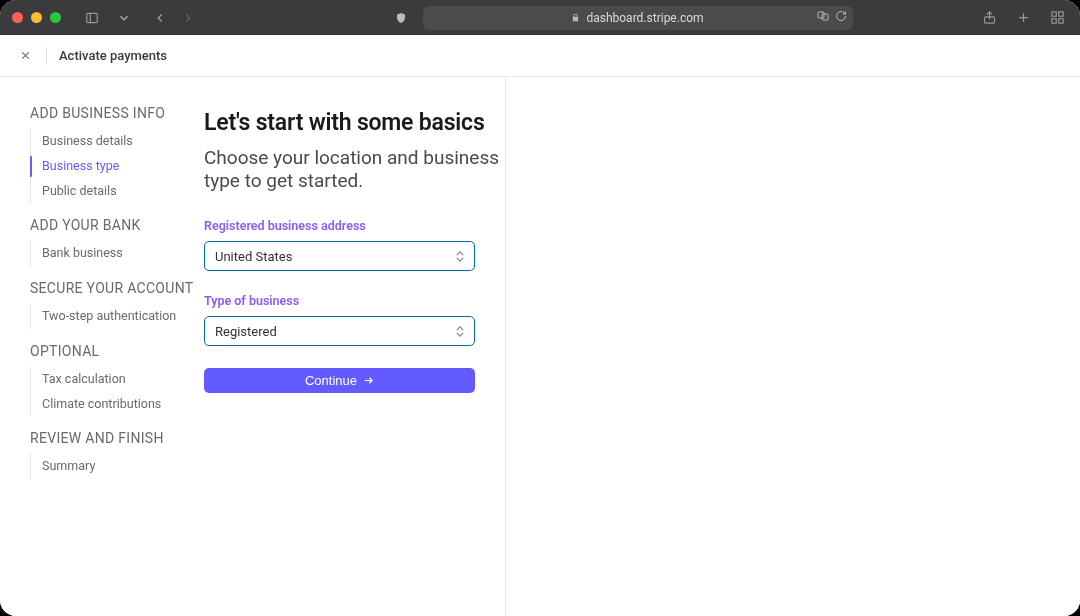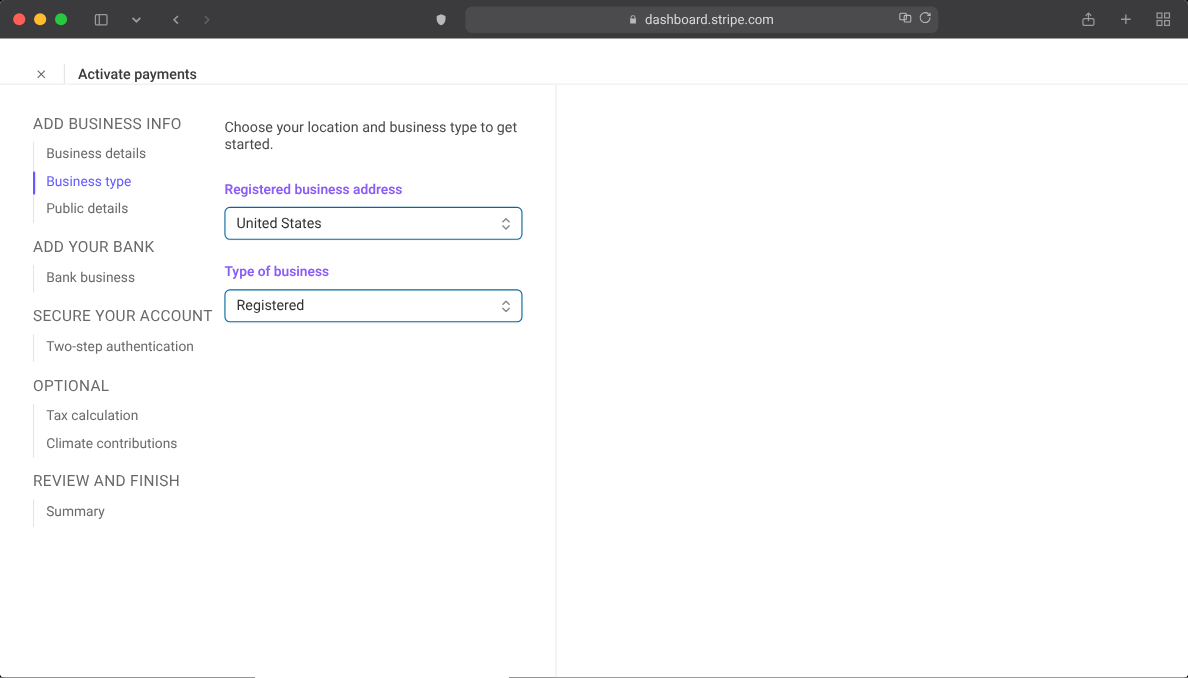--- a/index.html
+++ b/index.html
@@ -9,21 +9,21 @@
       width: 1080px;
       height: 616px;
       overflow: hidden;
       font-size: 13px;
       color: #1a1a1a;
     }
     .window {
       width: 1080px;
       height: 616px;
       background: #fff;
-      border-radius: 4px;
+      border-radius: 16px;
       overflow: hidden;
       display: flex;
       flex-direction: column;
     }
     
     .chrome {
       height: 35px;
       background: #3b3a3d;
       display: flex;
       align-items: center;
@@ -89,22 +89,22 @@
       align-items: center;
       margin-left: auto;
       color: #9a999c;
     }
     .chrome-right svg { width: 15px; height: 15px; }
     
     .page-header {
       height: 42px;
       border-bottom: 1px solid #ebebeb;
       display: flex;
-      align-items: flex-end;
-      padding: 0 28px;
+      align-items: center;
+      padding: 0 16px;
       gap: 12px;
     }
     .close-sm {
       width: 18px; height: 18px;
       display: flex; align-items: center; justify-content: center;
       color: #666;
       cursor: pointer;
     }
     .close-sm svg { width: 11px; height: 11px; }
     .vsep { width: 1px; height: 18px; background: #e3e3e3; }
@@ -174,21 +174,21 @@
       background: #fff;
     }
     .h1 {
       font-size: 23px;
       font-weight: 650;
       color: #1a1a1a;
       margin-bottom: 10px;
       letter-spacing: -0.2px;
     }
     .subtitle {
-      font-size: 13px;
+      font-size: 19px;
       color: #4a4a4a;
       margin-bottom: 26px;
     }
     .field-label {
       font-size: 12.5px;
       font-weight: 600;
       color: #8b5cf6;
       margin-bottom: 8px;
     }
     .select {
@@ -372,20 +372,21 @@
 
       <div class="sb-section-title">REVIEW AND FINISH</div>
       <div class="sb-items">
         <div class="sb-item">Summary</div>
       </div>
 
     </div>
 
     <div class="main">
       <div class="form-col">
+        <div class="h1">Let's start with some basics</div>
         <div class="subtitle">Choose your location and business type to get started.</div>
 
         <div class="field-label">Registered business address</div>
         <div class="select">
           <span>United States</span>
           <span class="chev">
             <svg viewBox="0 0 10 6" fill="none" stroke="currentColor" stroke-width="1.6">
                 <polyline points="1 1 5 5 9 1"></polyline>
               </svg>
             <svg viewBox="0 0 10 6" fill="none" stroke="currentColor" stroke-width="1.6">
@@ -400,18 +401,25 @@
           <span class="chev">
             <svg viewBox="0 0 10 6" fill="none" stroke="currentColor" stroke-width="1.6">
                 <polyline points="1 1 5 5 9 1"></polyline>
               </svg>
             <svg viewBox="0 0 10 6" fill="none" stroke="currentColor" stroke-width="1.6">
                 <polyline points="1 1 5 5 9 1"></polyline>
               </svg>
           </span>
         </div>
 
+        <button class="primary-btn">
+          <span>Continue</span>
+          <svg viewBox="0 0 24 24" fill="none" stroke="currentColor" stroke-width="2.5">
+              <line x1="4" y1="12" x2="20" y2="12"></line>
+              <polyline points="14 6 20 12 14 18"></polyline>
+            </svg>
+        </button>
       </div>
 
       <div class="right-col"></div>
     </div>
   </div>
 </div>
 
 </body></html>

